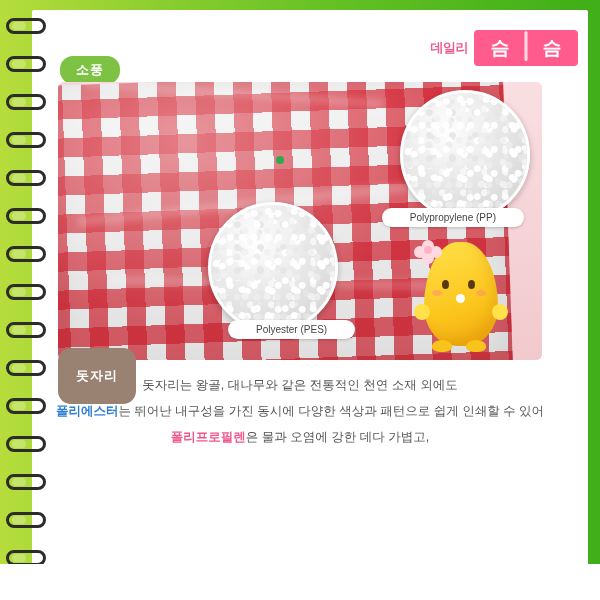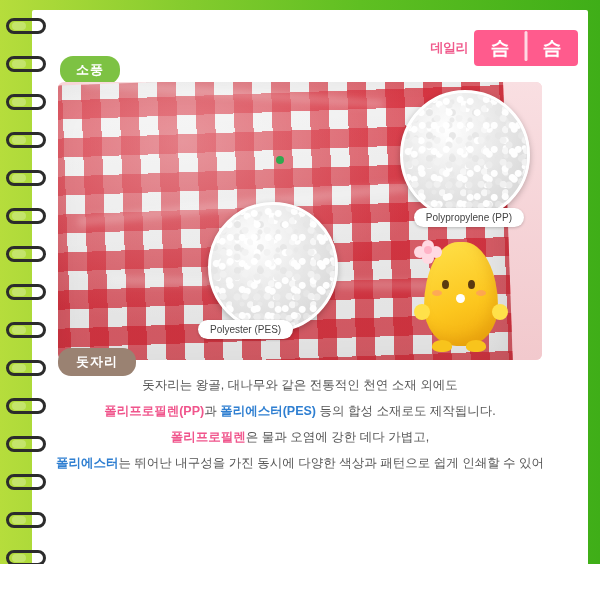--- a/index.html
+++ b/index.html
@@ -215,23 +215,24 @@
     top: 120px;
     width: 124px;
     height: 124px;
   }
   .callout-label {
     position: absolute;
     background: #ffffff;
     border-radius: 12px;
     font-size: 10px;
     color: #444444;
-    padding: 4px 12px;
+    padding: 4px 28px;
     white-space: nowrap;
     box-shadow: 0 1px 3px rgba(0,0,0,0.2);
+    margin-left: 30px;
   }
   #label-pp { right: 18px; top: 126px; }
   #label-pes { left: 140px; top: 238px; }
 
   .green-dot {
     position: absolute;
     left: 218px;
     top: 74px;
     width: 8px;
     height: 8px;
@@ -335,21 +336,21 @@
 
   
   .tag-brown {
     position: absolute;
     left: 58px;
     top: 348px;
     background: #9a8272;
     color: #ffffff;
     font-size: 13px;
     font-weight: bold;
-    padding: 5px 18px;
+    padding: 19px 18px;
     border-radius: 13px;
     letter-spacing: 1px;
   }
 
   
   .body-text {
     position: absolute;
     left: 48px;
     top: 372px;
     width: 504px;
@@ -448,27 +449,24 @@
         <span class="petal-center"></span>
       </div>
     </div>
   </div>
 
   <div class="tag-brown">돗자리</div>
 
   <div class="body-text">
 
     <p class="para">돗자리는 왕골, 대나무와 같은 전통적인 천연 소재 외에도</p>
+
     <p class="para">
-      <span class="hl-pink">폴리프로필렌(PP)</span><span>과 </span><span class="hl-blue">폴리에스터(PES)</span><span> 등의 합성 소재로도 제작됩니다.</span>
+      <span class="hl-blue">폴리에스터</span><span>는 뛰어난 내구성을 가진 동시에 다양한 색상과 패턴으로 쉽게 인쇄할 수 있어</span>
     </p>
-
     <p class="para">
       <span class="hl-pink">폴리프로필렌</span><span>은 물과 오염에 강한 데다 가볍고,</span>
     </p>
-    <p class="para">
-      <span class="hl-blue">폴리에스터</span><span>는 뛰어난 내구성을 가진 동시에 다양한 색상과 패턴으로 쉽게 인쇄할 수 있어</span>
-    </p>
 
     <div class="spacer-line"></div>
   </div>
 
 </div>
 
 </body></html>

